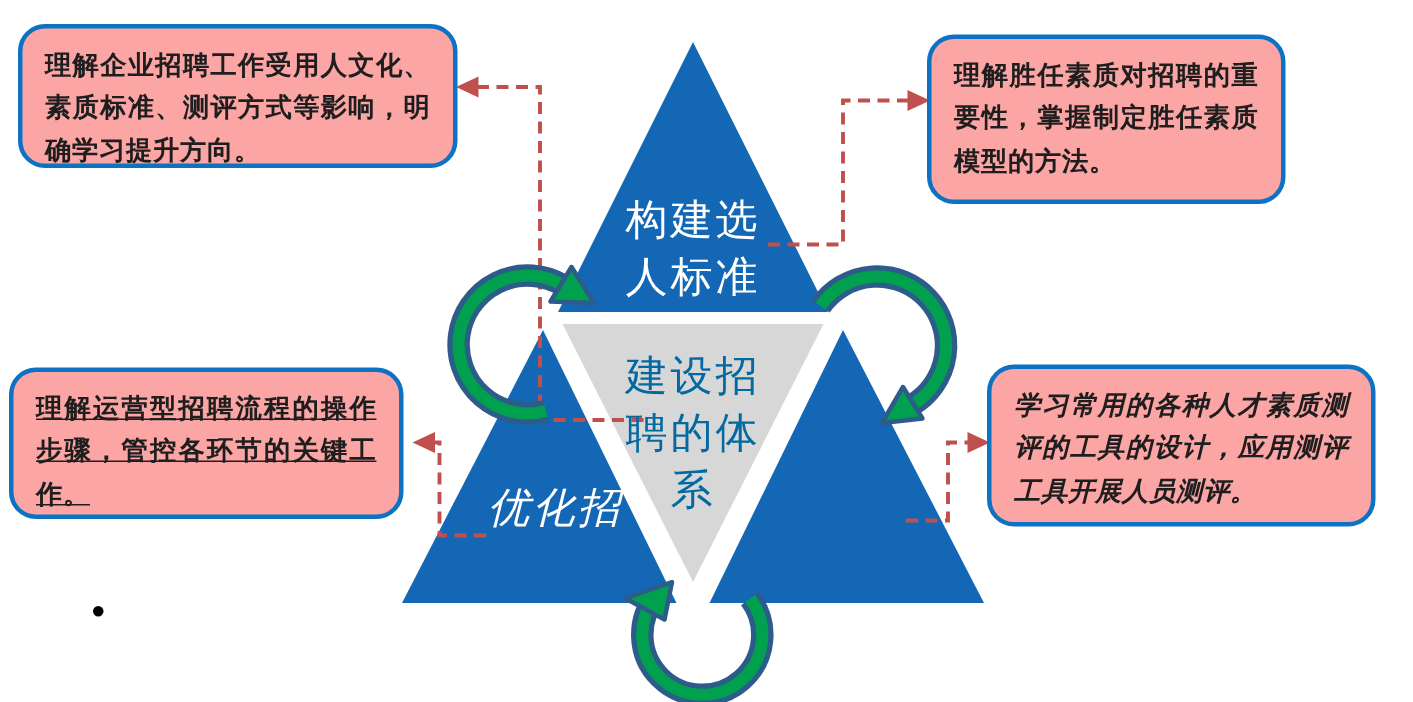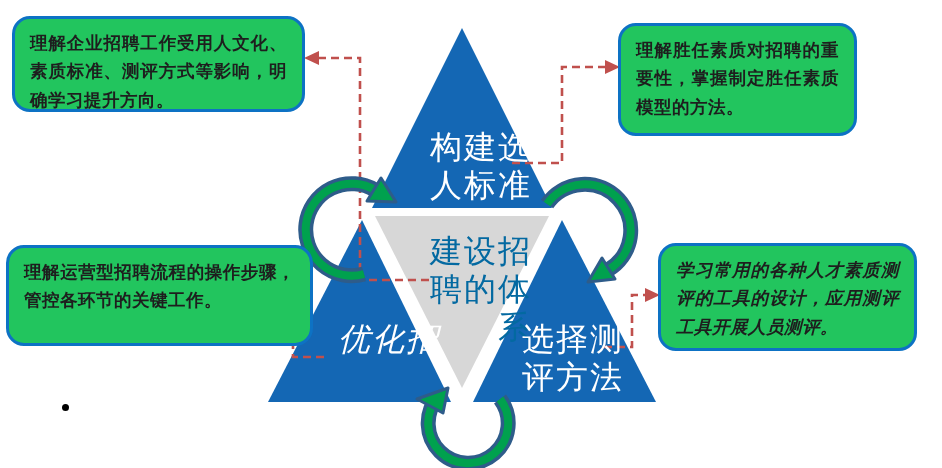--- a/index.html
+++ b/index.html
@@ -4,35 +4,35 @@
 <style>
   html,body{margin:0;padding:0;background:#ffffff;}
   body{font-family:"Liberation Sans", sans-serif;}
   .stage{position:relative;width:942px;height:468px;background:#ffffff;overflow:hidden;}
   .layer{position:absolute;left:0;top:0;}
   .callout{
     position:absolute;
     box-sizing:border-box;
     border:3px solid #0d72c4;
     border-radius:18px;
-    background:#22c55e;
+    background:#fca5a5;
     padding:10px 15px;
     font-family:"Liberation Serif", serif;
     font-weight:600;
     color:#1e1e1e;
     font-size:17.5px;
     line-height:1.62;
     text-align:justify;
     letter-spacing:0.5px;
   }
   .tri-label{
     position:absolute;
     width:140px;
-    text-align:right;
-    font-size:32px;
+    text-align:center;
+    font-size:28px;
     font-weight:300;
     letter-spacing:2px;
     line-height:38px;
     color:#ffffff;
   }
   .tri-label.dark{color:#0369a1;}
   .bullet-dot{
     position:absolute;
     left:62px;top:404px;
     width:7px;height:7px;
@@ -98,34 +98,30 @@
   <div class="tri-label dark" style="left:392px;top:232px;">
     <div>建设招</div>
     <div>聘的体</div>
     <div>系</div>
   </div>
 
   <div class="tri-label" style="left:300px;top:320px;font-style:italic;">
     <div>优化招</div>
   </div>
 
-  <div class="tri-label" style="left:484px;top:320px;">
-    <div>选择测</div>
-    <div>评方法</div>
-  </div>
 
   <div class="callout" style="left:12px;top:16px;width:293px;height:96px;">
     <span>理解企业招聘工作受用人文化、素质标准、测评方式等影响，明确学习提升方向。</span>
   </div>
 
   <div class="callout" style="left:618px;top:23px;width:239px;height:113px;">
     <span>理解胜任素质对招聘的重要性，掌握制定胜任素质模型的方法。</span>
   </div>
 
-  <div class="callout" style="left:6px;top:245px;width:307px;height:101px;">
+  <div class="callout" style="left:6px;top:245px;width:263px;height:101px;text-decoration:underline;">
     <span>理解运营型招聘流程的操作步骤，管控各环节的关键工作。</span>
   </div>
 
   <div class="callout" style="left:658px;top:243px;width:259px;height:108px;font-style:italic;">
     <span>学习常用的各种人才素质测评的工具的设计，应用测评工具开展人员测评。</span>
   </div>
 
   <div class="bullet-dot"></div>
 
 </div>

